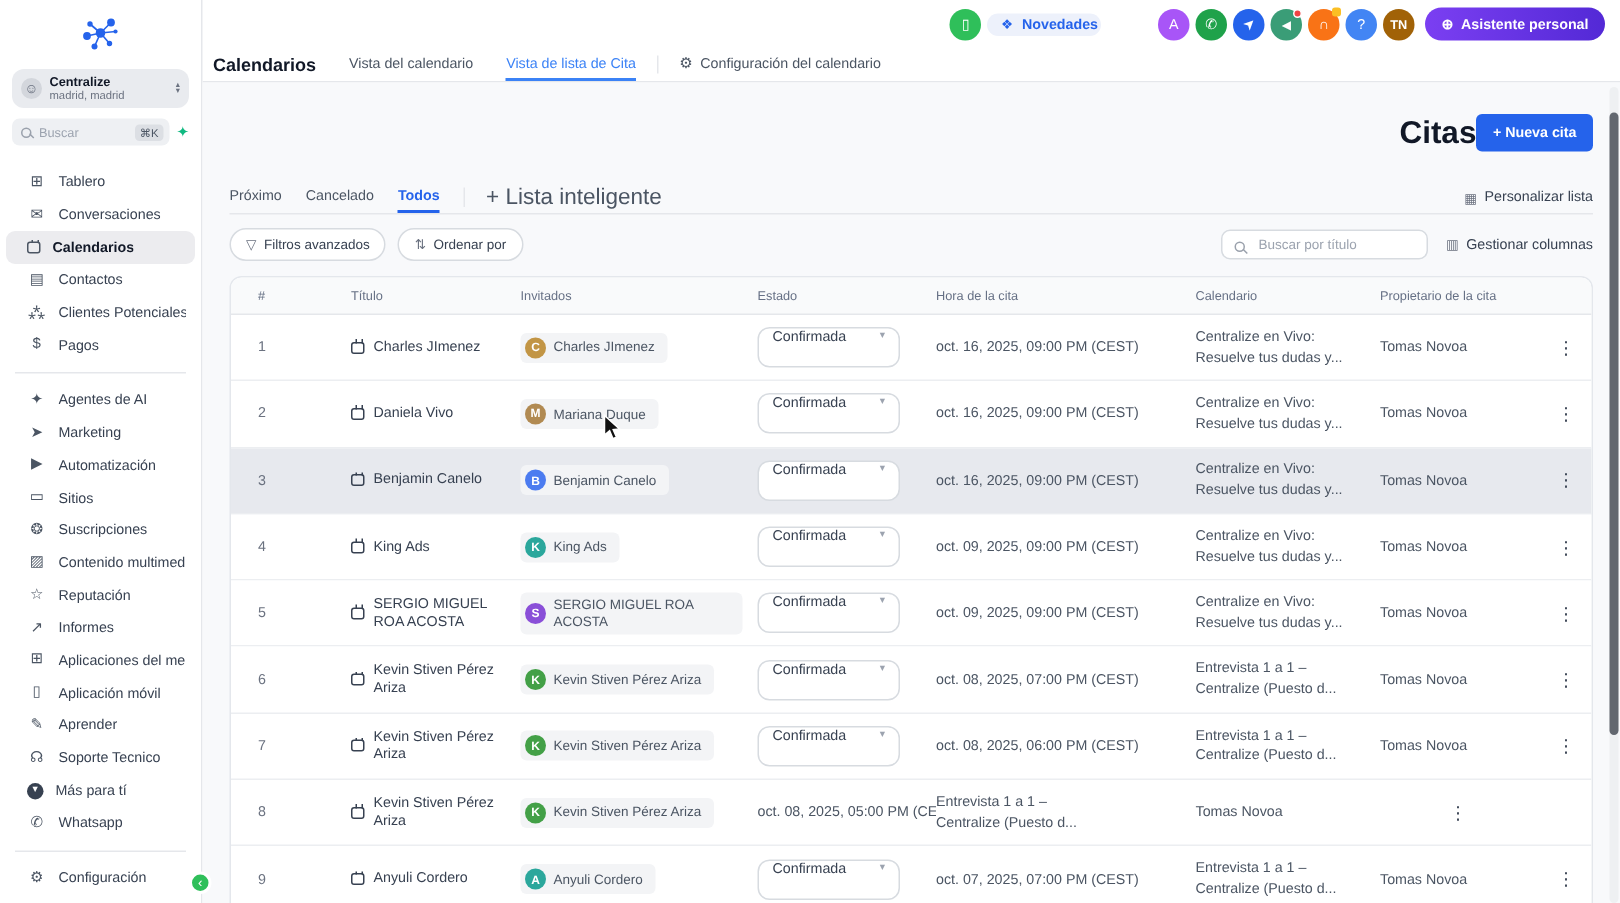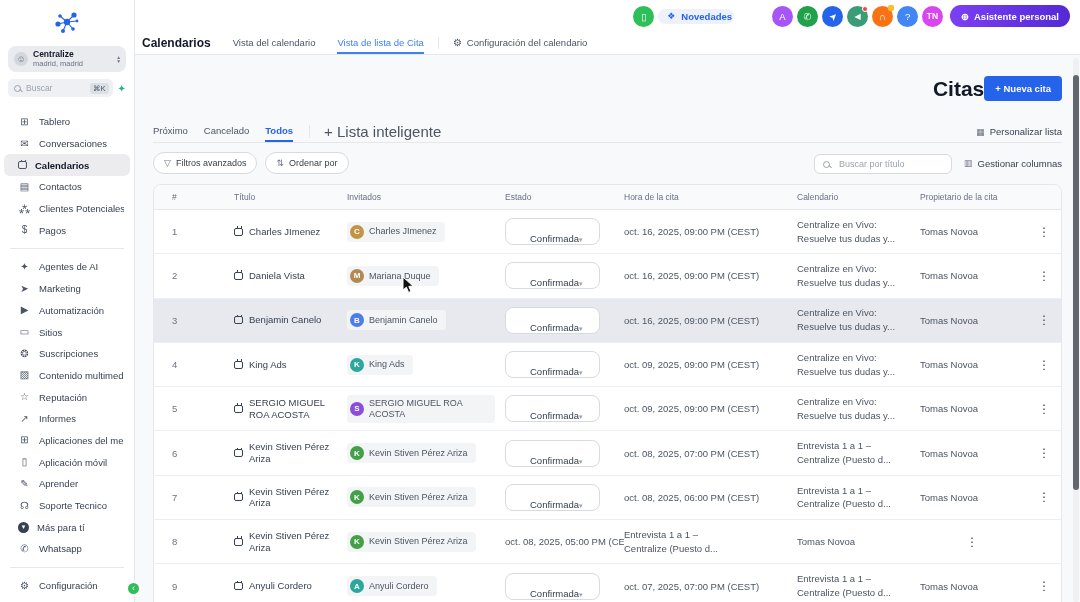--- a/index.html
+++ b/index.html
@@ -37,21 +37,21 @@
   .circ{width:21px;height:21px;border-radius:50%;display:flex;align-items:center;justify-content:center;color:#fff;font-size:9.5px;position:relative;cursor:pointer;flex:none}
   .glyph{display:inline-block}
   .ico-rocket .glyph,.glyph.rot{transform:rotate(-45deg)}
   .news{display:flex;align-items:center;background:#edf1fb;border-radius:12px;padding:2px 2px 2px 9px;gap:6px;margin-right:34px;cursor:pointer}
   .news-ico{color:#2563eb;font-size:9px}
   .news-label{color:#2563eb;font-size:9.5px;font-weight:700}
   .updates{position:relative;background:#2353d8;color:#fff;font-size:9.5px;font-weight:600;border-radius:11px;padding:4px 10px;white-space:nowrap}
   .dot{position:absolute;width:7px;height:7px;background:#ef4444;border-radius:50%;top:-2px;right:-1px;border:1px solid #fff}
   .minidot{position:absolute;width:6px;height:6px;background:#ef4444;border-radius:50%;top:0;right:0;border:1px solid #fff}
   .badge-y{position:absolute;width:6px;height:6px;background:#fbbf24;border-radius:2px;top:-1px;right:-1px}
-  .avatar{background:#d946ef;font-weight:700;font-size:8.5px}
+  .avatar{background:#a16207;font-weight:700;font-size:8.5px}
   .assistant{height:22px;border-radius:11px;background:linear-gradient(90deg,#7b3ff2,#5329d6);color:#fff;display:flex;align-items:center;gap:5px;padding:0 11px;font-size:9.5px;font-weight:700;margin-left:3px;cursor:pointer;white-space:nowrap}
 
   .navbar{height:23px;flex:none;display:flex;align-items:stretch;border-bottom:1px solid #e5e7eb;background:#fff;padding-left:7px}
   .nav-title{font-size:12px;font-weight:700;color:#111827;display:flex;align-items:center;margin-right:22px}
   .navtab{display:flex;align-items:center;font-size:9.5px;color:#4b5563;margin-right:22px;cursor:pointer;border-bottom:2px solid transparent}
   .navtab.active{color:#3b82f6;font-weight:400;border-bottom-color:#3b82f6}
   .vdiv{width:1px;background:#e5e7eb;margin:5px 14px 5px -8px}
   .gear{font-size:10px;color:#4b5563;margin-right:5px}
 
   .content{flex:1;background:#f8f9fb;position:relative;overflow:hidden}
@@ -79,21 +79,21 @@
   .th{font-size:8.5px;color:#667085;white-space:nowrap}
   .tr{height:44.3px;border-bottom:1px solid #eceef1;background:#fff}
   .tr.hl{background:#e7e9ee}
   .td{font-size:9.5px;color:#4b5563;min-width:0;padding-right:8px}
   .td.num{color:#6b7280}
   .titlecell{display:flex;align-items:center;gap:6px;color:#374151;cursor:pointer}
   .titlecell .txt{line-height:1.25}
   .chip{display:inline-flex;align-items:center;gap:5px;background:#f3f4f6;border-radius:4px;padding:3px 8px 3px 3px;font-size:9px;color:#4b5563;cursor:pointer;max-width:148px}
   .chip .av{width:14px;height:14px;border-radius:50%;color:#fff;font-size:8px;font-weight:700;display:flex;align-items:center;justify-content:center;flex:none}
   .chip .nm{line-height:1.2}
-  .status{width:95px;height:27px;border:1px solid #d7dbe0;border-radius:8px;background:#fff;display:flex;align-items:flex-end;justify-content:space-between;padding:0 24px;font-size:9.5px;color:#374151;cursor:pointer}
+  .status{width:95px;height:27px;border:1px solid #d7dbe0;border-radius:8px;background:#fff;display:flex;align-items:flex-start;justify-content:space-between;padding:0 9px;font-size:9.5px;color:#374151;cursor:pointer}
   .status .chev{color:#9ca3af;font-size:7px}
   .time{white-space:nowrap;overflow:hidden}
   .cal2 div{line-height:1.45;white-space:nowrap;overflow:hidden}
   .owner{white-space:nowrap;overflow:hidden}
   .kebab{font-size:12px;color:#374151;text-align:center;cursor:pointer}
 
   .cal-ico{display:inline-block;width:9px;height:8px;border:1px solid currentColor;border-radius:2px;position:relative;flex:none}
   .cal-ico::before{content:"";position:absolute;top:-2.5px;left:1.5px;width:1px;height:2.5px;background:currentColor;box-shadow:4px 0 0 currentColor}
   .lens{display:inline-block;width:7px;height:7px;border:1.3px solid #9aa1ac;border-radius:50%;position:relative;flex:none}
   .lens::after{content:"";position:absolute;width:4px;height:1.3px;background:#9aa1ac;transform:rotate(45deg);right:-3px;bottom:-1px}
@@ -363,21 +363,21 @@
                 <div>Centralize en Vivo:</div>
                 <div>Resuelve tus dudas y...</div>
               </div>
               <div class="td owner">Tomas Novoa</div>
               <div class="td kebab">⋮</div>
             </div>
             <div class="trow tr">
               <div class="td num">2</div>
               <div class="td titlecell">
                 <span class="cal-ico"></span>
-                <span class="txt">Daniela Vista</span>
+                <span class="txt">Daniela Vivo</span>
               </div>
               <div class="td "><span class="chip">
                   <span class="av" style="background: rgb(177, 138, 82);">M</span>
                   <span class="nm">Mariana Duque</span>
                 </span></div>
               <div class="td ">
                 <span class="status">
                   <span>Confirmada</span>
                   <span class="chev">▾</span>
                 </span>

